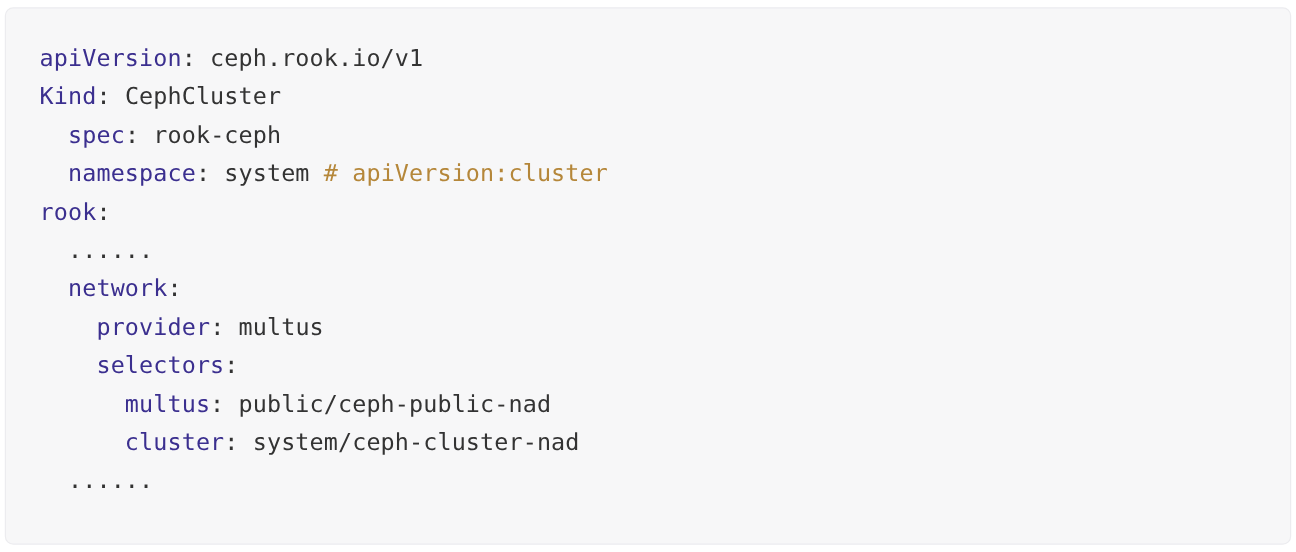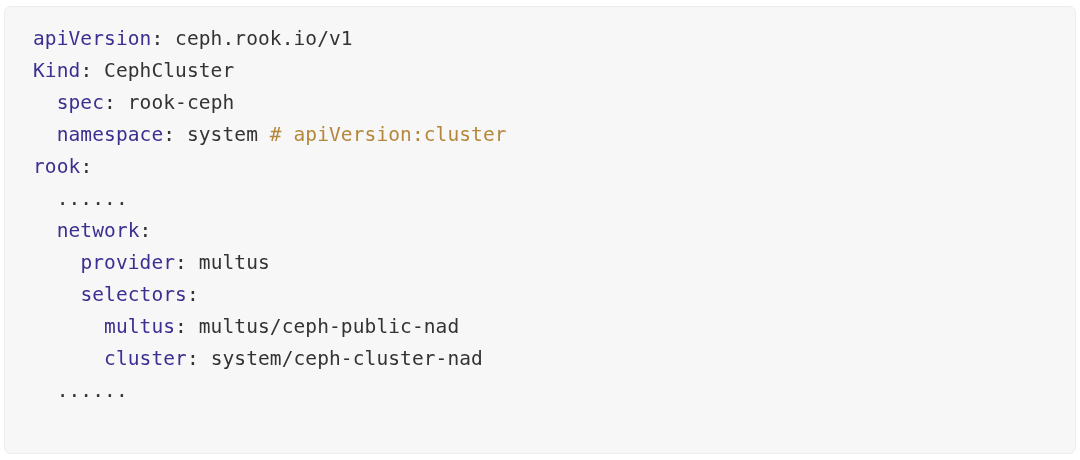--- a/index.html
+++ b/index.html
@@ -16,21 +16,21 @@
   #code-card {
     position: absolute;
     left: 4px;
     top: 6px;
     width: 1072px;
     height: 448px;
     box-sizing: border-box;
     background: #f7f7f8;
     border: 1px solid #ececef;
     border-radius: 7px;
-    padding: 16px 0 0 28px;
+    padding: 26px 0 0 28px;
     overflow: hidden;
   }
   .code-line {
     height: 32px;
     line-height: 32px;
     font-size: 19.5px;
     white-space: pre;
     letter-spacing: 0.1px;
     color: #333333;
   }
@@ -47,16 +47,16 @@
 <div id="code-card">
     <div class="code-line"><span></span><span class="tok-key">apiVersion</span><span class="tok-punct">: </span><span class="tok-value">ceph.rook.io/v1</span></div>
     <div class="code-line"><span></span><span class="tok-key">Kind</span><span class="tok-punct">: </span><span class="tok-value">CephCluster</span></div>
     <div class="code-line"><span>  </span><span class="tok-key">spec</span><span class="tok-punct">: </span><span class="tok-value">rook-ceph</span></div>
     <div class="code-line"><span>  </span><span class="tok-key">namespace</span><span class="tok-punct">: </span><span class="tok-value">system </span><span class="tok-comment"># apiVersion:cluster</span></div>
     <div class="code-line"><span></span><span class="tok-key">rook</span><span class="tok-punct">:</span></div>
     <div class="code-line"><span>  </span><span class="tok-ellipsis">......</span></div>
     <div class="code-line"><span>  </span><span class="tok-key">network</span><span class="tok-punct">:</span></div>
     <div class="code-line"><span>    </span><span class="tok-key">provider</span><span class="tok-punct">: </span><span class="tok-value">multus</span></div>
     <div class="code-line"><span>    </span><span class="tok-key">selectors</span><span class="tok-punct">:</span></div>
-    <div class="code-line"><span>      </span><span class="tok-key">multus</span><span class="tok-punct">: </span><span class="tok-value">multus/ceph-public-nad</span></div>
+    <div class="code-line"><span>      </span><span class="tok-key">multus</span><span class="tok-punct">: </span><span class="tok-value">public/ceph-public-nad</span></div>
     <div class="code-line"><span>      </span><span class="tok-key">cluster</span><span class="tok-punct">: </span><span class="tok-value">system/ceph-cluster-nad</span></div>
     <div class="code-line"><span>  </span><span class="tok-ellipsis">......</span></div>
   </div>
 
 </body></html>

